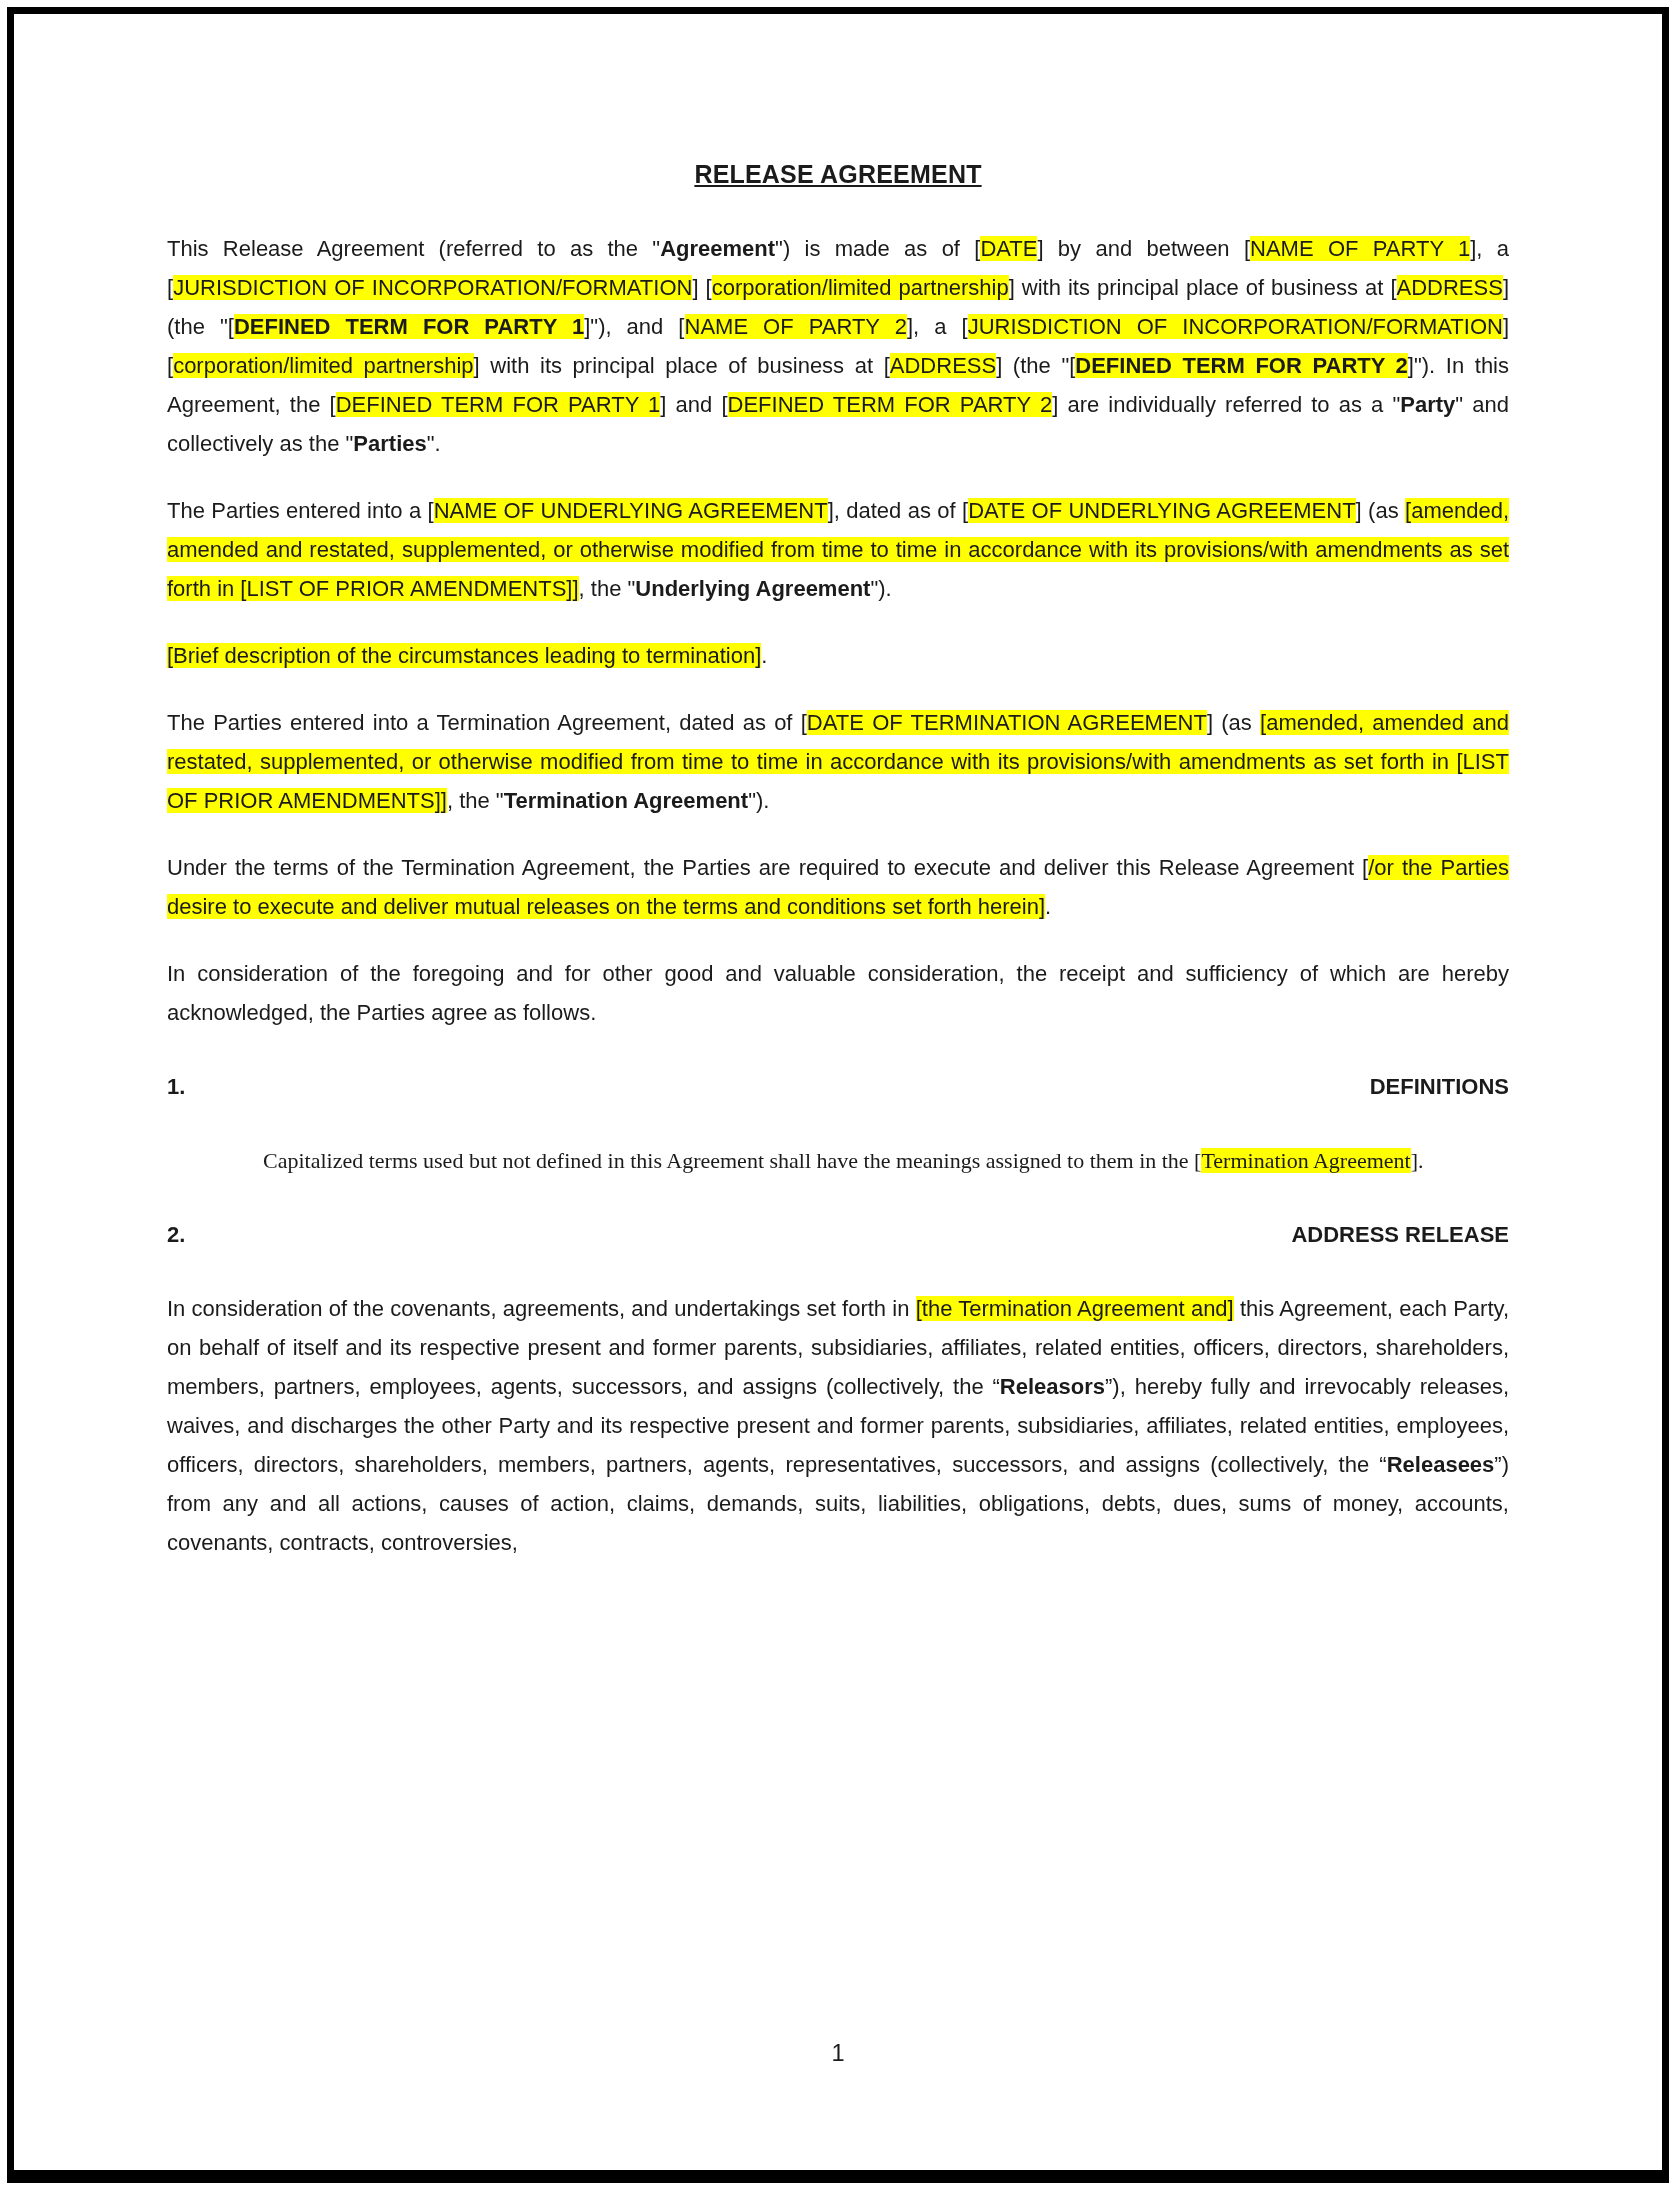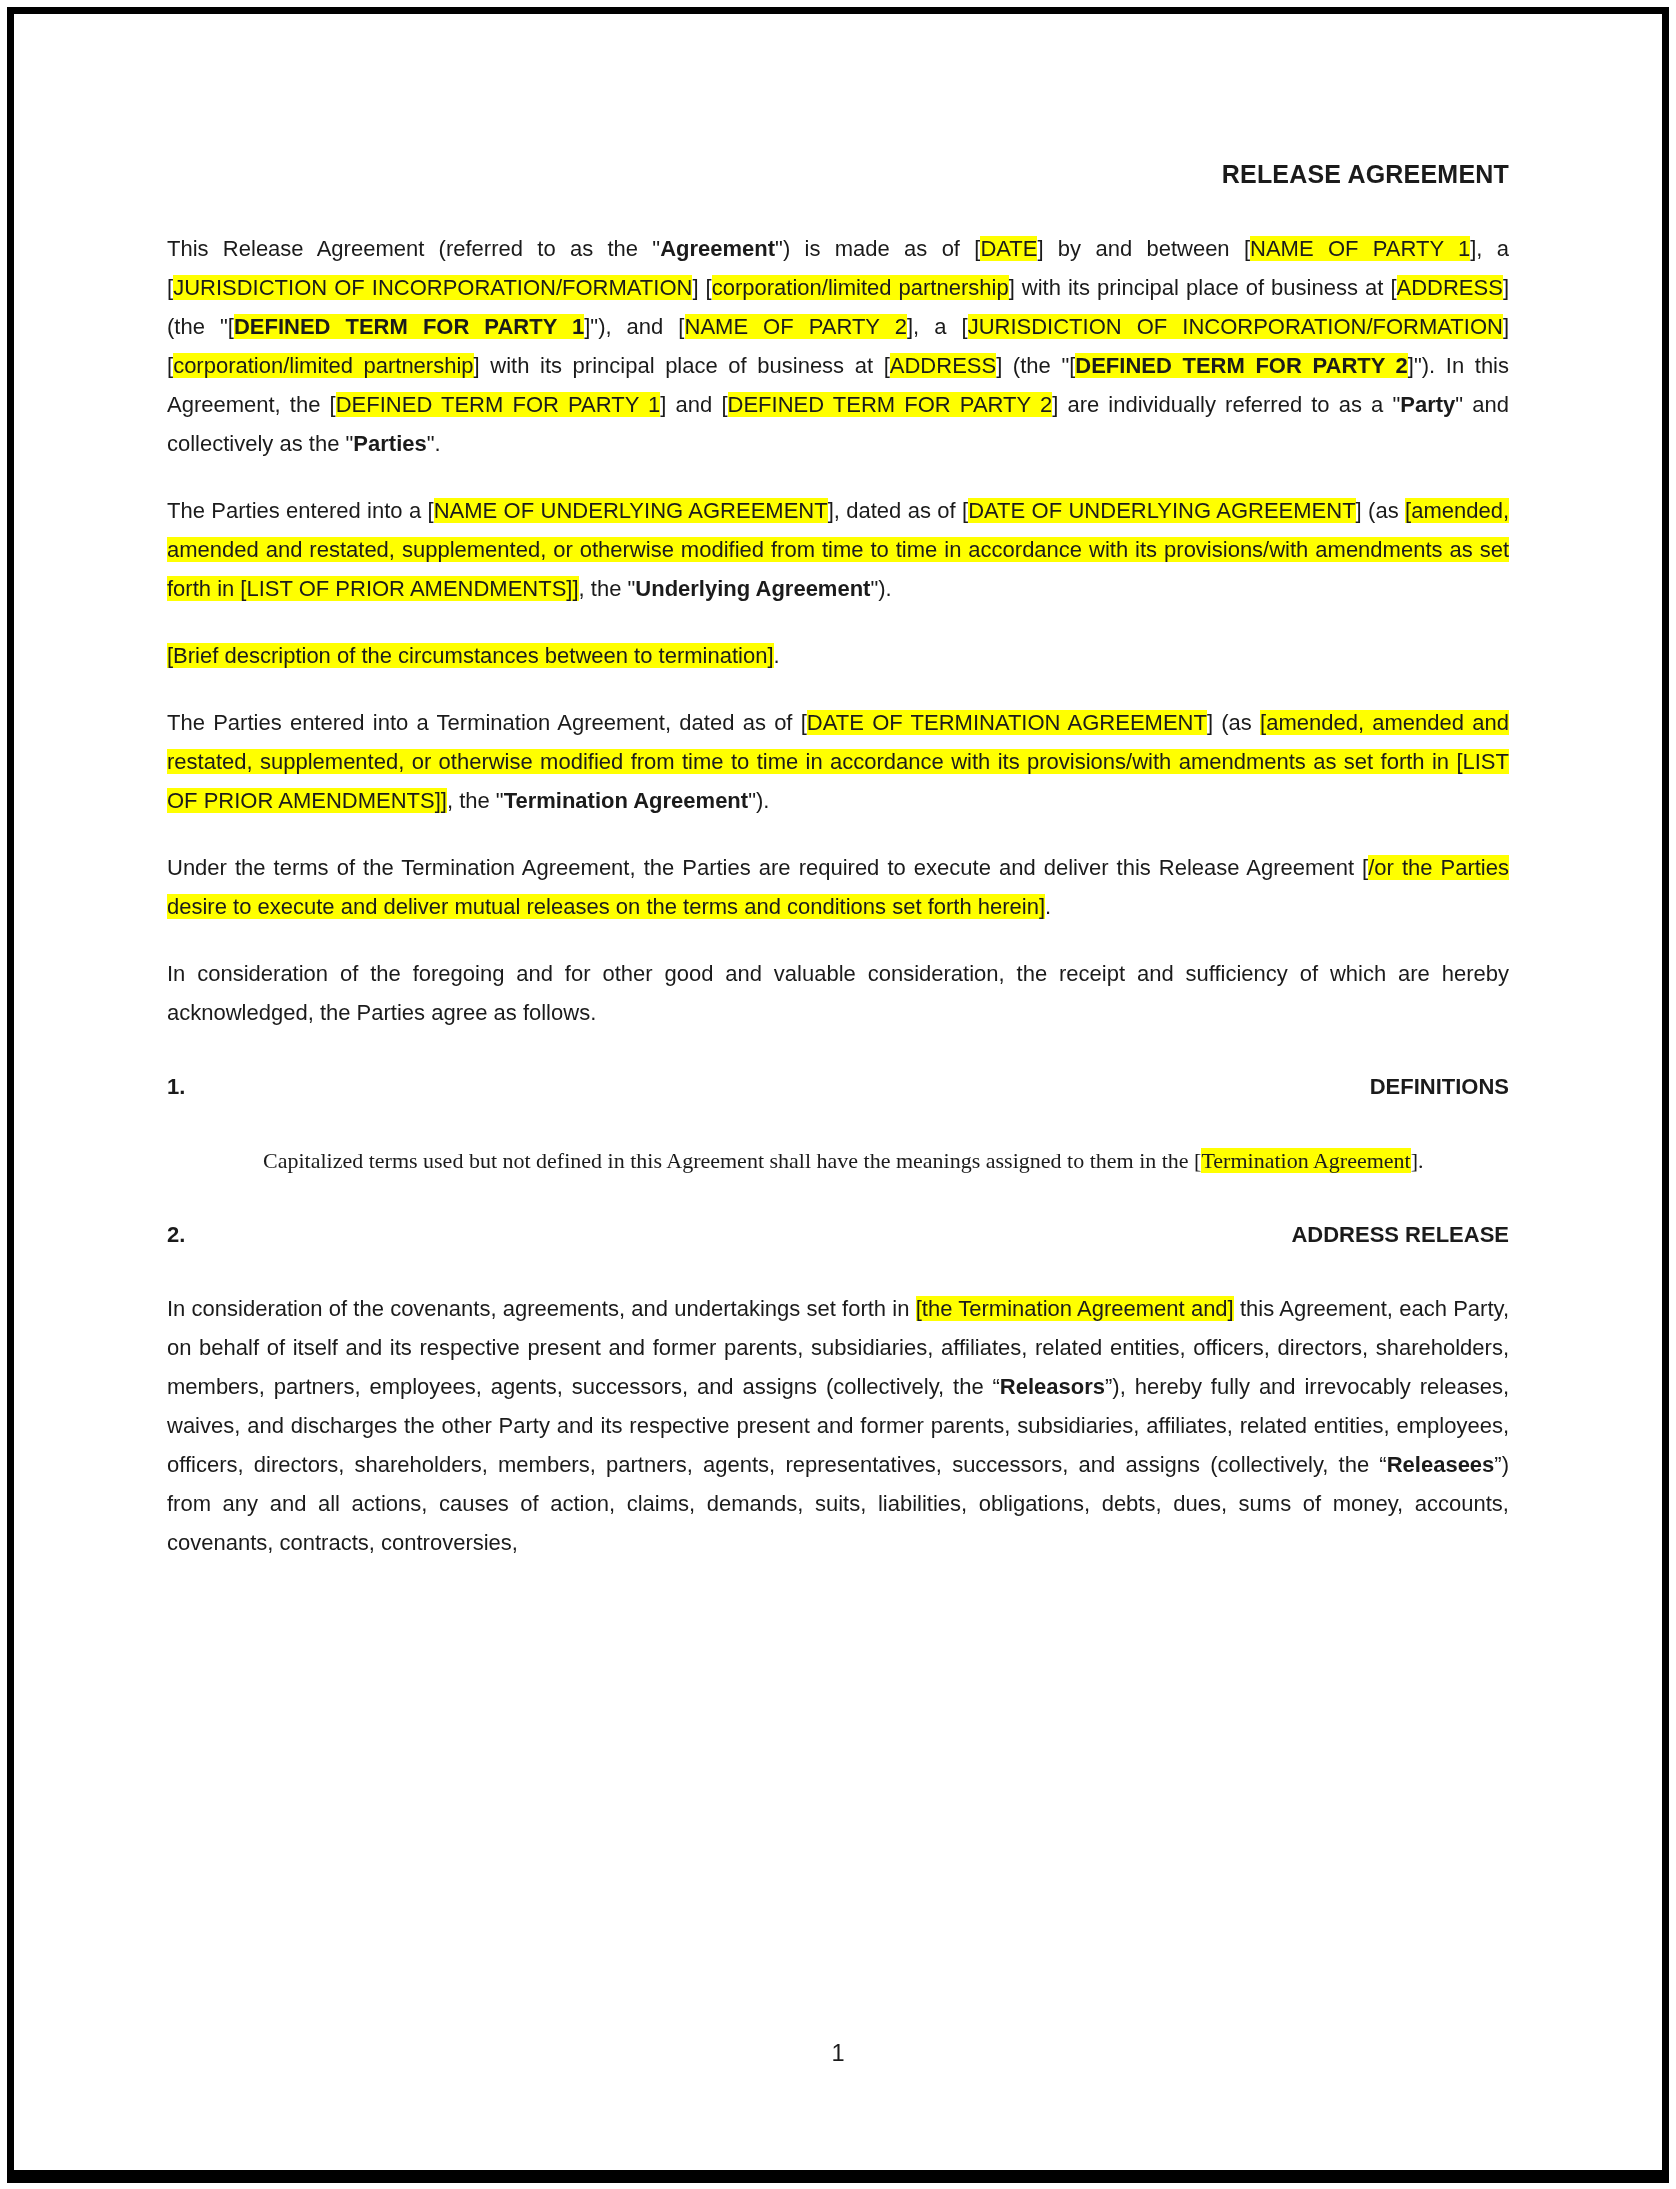--- a/index.html
+++ b/index.html
@@ -30,24 +30,25 @@
     position: absolute;
     left: 15px;
     top: 15px;
     right: 15px;
     bottom: 15px;
     padding: 131px 138px 0 138px;
     box-sizing: border-box;
   }
   .doc-title {
     margin: 0 0 40px 0;
-    text-align: right;
+    text-align: center;
     font-size: 25px;
     font-weight: bold;
     letter-spacing: 0.2px;
+    text-decoration: underline;
   }
   .para {
     font-size: 22px;
     line-height: 39px;
     margin: 0 0 28px 0;
     text-align: justify;
   }
   .para.heading {
     display: flex;
     font-weight: bold;
@@ -92,21 +93,21 @@
 </head>
 <body>
 
 <div class="page">
   <div class="frame">
     <div class="content">
       <h1 class="doc-title">RELEASE AGREEMENT</h1>
       <div id="doc-body">
           <div class="para body"><span class="">This Release Agreement (referred to as the "</span><span class="b">Agreement</span><span class="">") is made as of [</span><span class="hl ">DATE</span><span class="">] by and between [</span><span class="hl ">NAME OF PARTY 1</span><span class="">], a [</span><span class="hl ">JURISDICTION OF INCORPORATION/FORMATION</span><span class="">] [</span><span class="hl ">corporation/limited partnership</span><span class="">] with its principal place of business at [</span><span class="hl ">ADDRESS</span><span class="">] (the "[</span><span class="hl b">DEFINED TERM FOR PARTY 1</span><span class="">]"), and [</span><span class="hl ">NAME OF PARTY 2</span><span class="">], a [</span><span class="hl ">JURISDICTION OF INCORPORATION/FORMATION</span><span class="">] [</span><span class="hl ">corporation/limited partnership</span><span class="">] with its principal place of business at [</span><span class="hl ">ADDRESS</span><span class="">] (the "[</span><span class="hl b">DEFINED TERM FOR PARTY 2</span><span class="">]"). In this Agreement, the [</span><span class="hl ">DEFINED TERM FOR PARTY 1</span><span class="">] and [</span><span class="hl ">DEFINED TERM FOR PARTY 2</span><span class="">] are individually referred to as a "</span><span class="b">Party</span><span class="">" and collectively as the "</span><span class="b">Parties</span><span class="">".</span></div>
           <div class="para body"><span class="">The Parties entered into a [</span><span class="hl ">NAME OF UNDERLYING AGREEMENT</span><span class="">], dated as of [</span><span class="hl ">DATE OF UNDERLYING AGREEMENT</span><span class="">] (as </span><span class="hl ">[amended, amended and restated, supplemented, or otherwise modified from time to time in accordance with its provisions/with amendments as set forth in [LIST OF PRIOR AMENDMENTS]]</span><span class="">, the "</span><span class="b">Underlying Agreement</span><span class="">").</span></div>
-          <div class="para body"><span class="hl ">[Brief description of the circumstances between to termination]</span><span class="">.</span></div>
+          <div class="para body"><span class="hl ">[Brief description of the circumstances leading to termination]</span><span class="">.</span></div>
           <div class="para body"><span class="">The Parties entered into a Termination Agreement, dated as of [</span><span class="hl ">DATE OF TERMINATION AGREEMENT</span><span class="">] (as </span><span class="hl ">[amended, amended and restated, supplemented, or otherwise modified from time to time in accordance with its provisions/with amendments as set forth in [LIST OF PRIOR AMENDMENTS]]</span><span class="">, the "</span><span class="b">Termination Agreement</span><span class="">").</span></div>
           <div class="para body"><span class="">Under the terms of the Termination Agreement, the Parties are required to execute and deliver this Release Agreement [</span><span class="hl ">/or the Parties desire to execute and deliver mutual releases on the terms and conditions set forth herein]</span><span class="">.</span></div>
           <div class="para body"><span class="">In consideration of the foregoing and for other good and valuable consideration, the receipt and sufficiency of which are hereby acknowledged, the Parties agree as follows.</span></div>
           <div class="para heading">
             <span class="num">1.</span>
             <span class="ptext"><span class="b">DEFINITIONS</span></span>
           </div>
           <div class="para indented"><span class="">Capitalized terms used but not defined in this Agreement shall have the meanings assigned to them in the [</span><span class="hl ">Termination Agreement</span><span class="">].</span></div>
           <div class="para heading">
             <span class="num">2.</span>

